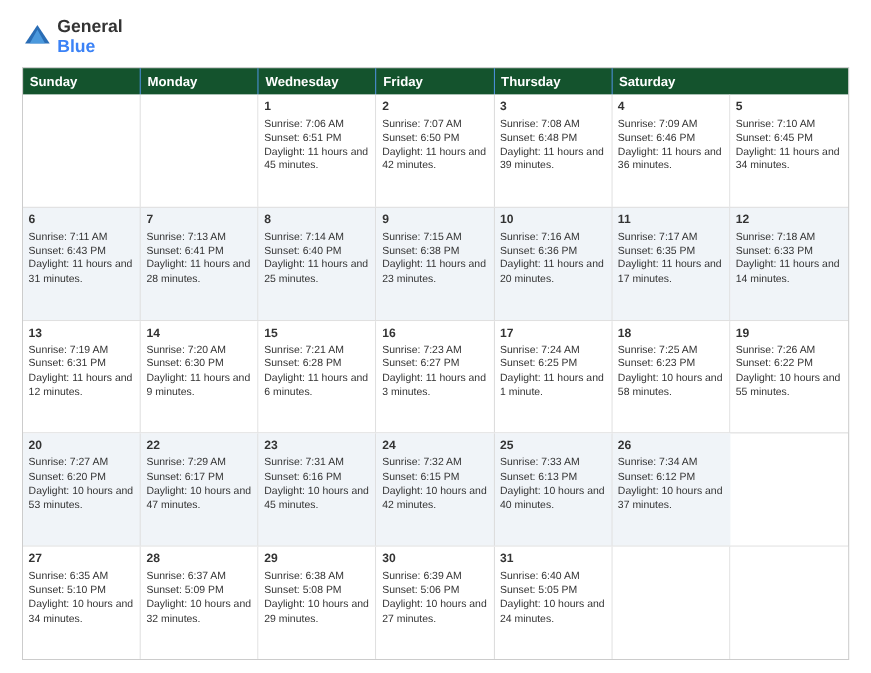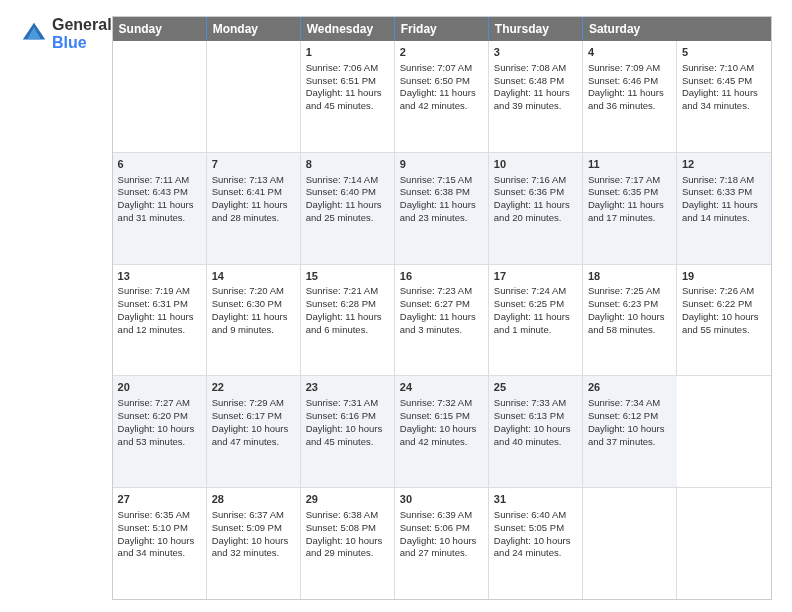--- a/index.html
+++ b/index.html
@@ -8,21 +8,21 @@
       background: #fff;
       width: 792px;
       height: 612px;
       overflow: hidden;
     }
     .page {
       width: 792px;
       height: 612px;
       padding: 16px 20px 12px 20px;
       display: flex;
-      flex-direction: row;
+      flex-direction: column;
     }
     .header {
       display: flex;
       justify-content: space-between;
       align-items: flex-start;
       margin-bottom: 10px;
     }
     .logo {
       display: flex;
       align-items: center;
@@ -47,21 +47,21 @@
     }
     .calendar {
       flex: 1;
       display: flex;
       flex-direction: column;
       border: 1px solid #ccc;
     }
     .cal-header {
       display: grid;
       grid-template-columns: repeat(7, 1fr);
-      background: #737373;
+      background: #14532d;
     }
     .cal-header-cell {
       color: #fff;
       font-size: 12px;
       font-weight: bold;
       padding: 5px 6px;
       text-align: left;
       border-right: 1px solid #4a8dd5;
     }
     .cal-header-cell:last-child { border-right: none; }

